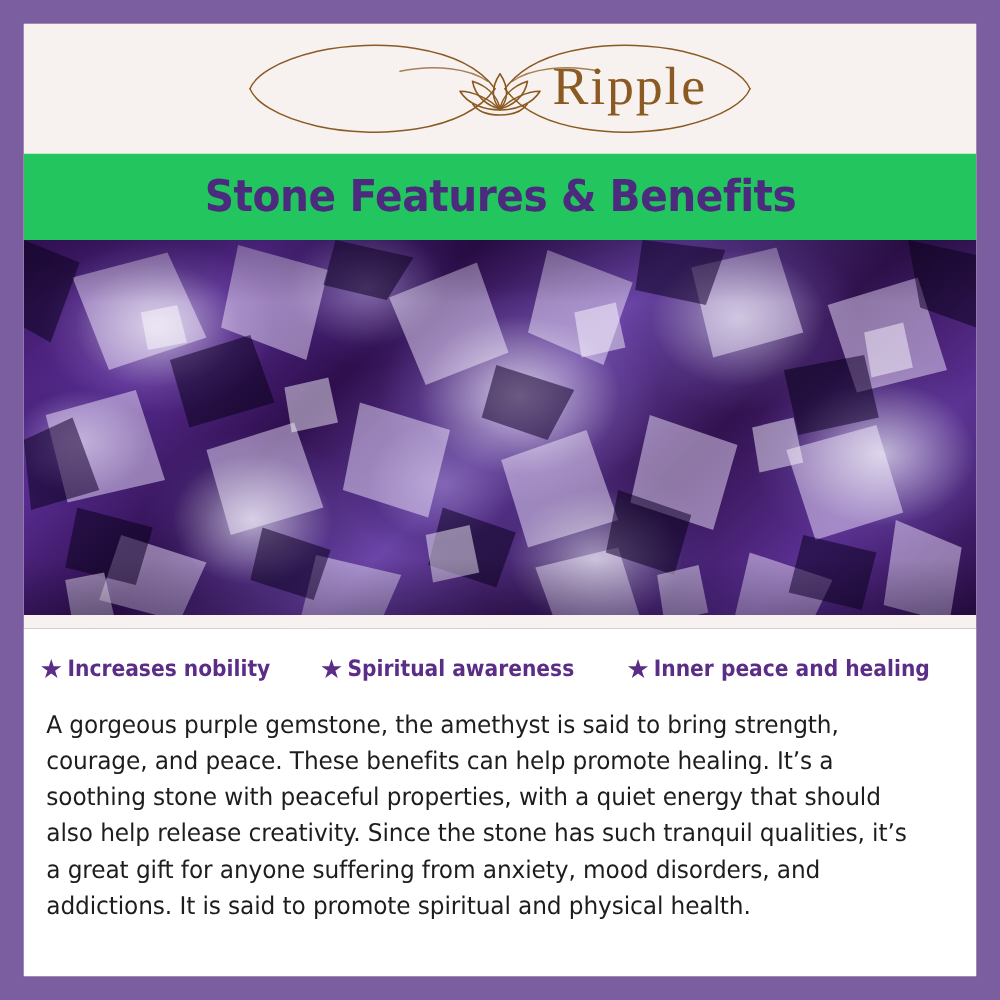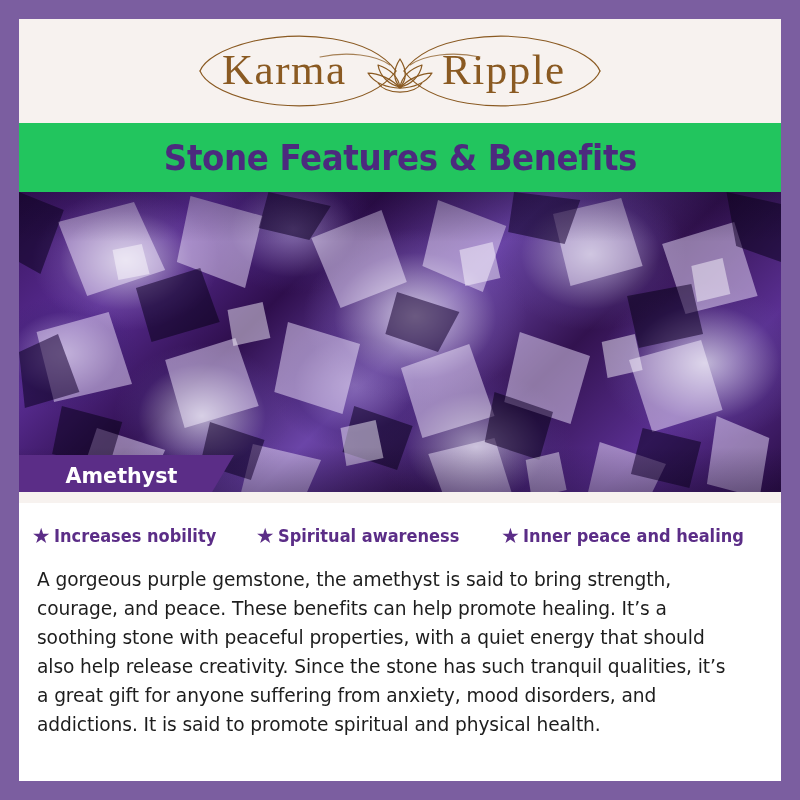--- a/index.html
+++ b/index.html
@@ -226,21 +226,20 @@
           </g>
           <g fill="none" stroke="#8A5A22" stroke-width="1.25" stroke-linejoin="round">
             <path d="M220 62 C 214 56, 212 46, 220 34 C 228 46, 226 56, 220 62 Z"></path>
             <path d="M220 62 C 210 60, 200 52, 198 40 C 210 44, 218 52, 220 62 Z"></path>
             <path d="M220 62 C 230 60, 240 52, 242 40 C 230 44, 222 52, 220 62 Z"></path>
             <path d="M220 63 C 207 63, 194 58, 188 48 C 198 48, 212 54, 220 63 Z"></path>
             <path d="M220 63 C 233 63, 246 58, 252 48 C 242 48, 228 54, 220 63 Z"></path>
             <path d="M198 58 C 202 64, 210 67, 220 67 C 230 67, 238 64, 242 58"></path>
           </g>
         </svg>
-        <div class="brand-word left">Karma</div>
         <div class="brand-word right">Ripple</div>
       </div>
     </div>
 
     <div class="headline-band">
       <div class="headline">Stone Features &amp; Benefits</div>
     </div>
 
     <div class="hero">
       <div class="hero-canvas"></div>
@@ -290,23 +289,20 @@
           <polygon points="598,150 632,142 640,178 604,186"></polygon>
           <polygon points="330,236 366,228 374,266 336,274"></polygon>
           <polygon points="690,74 722,66 730,102 696,110"></polygon>
           <polygon points="34,272 66,266 74,300 40,306"></polygon>
           <polygon points="520,268 554,260 562,298 526,306"></polygon>
         </g>
       </svg>
       <div class="hero-vignette"></div>
     </div>
 
-    <div class="stone-banner">
-      <span class="stone-banner-label">Amethyst</span>
-    </div>
 
     <div class="content-panel">
       <div class="panel-top-strip"></div>
 
       <div class="benefits-row">
         <div class="benefit">
           <span class="benefit-star">★</span>
           <span class="benefit-label">Increases nobility</span>
         </div>
         <div class="benefit">

